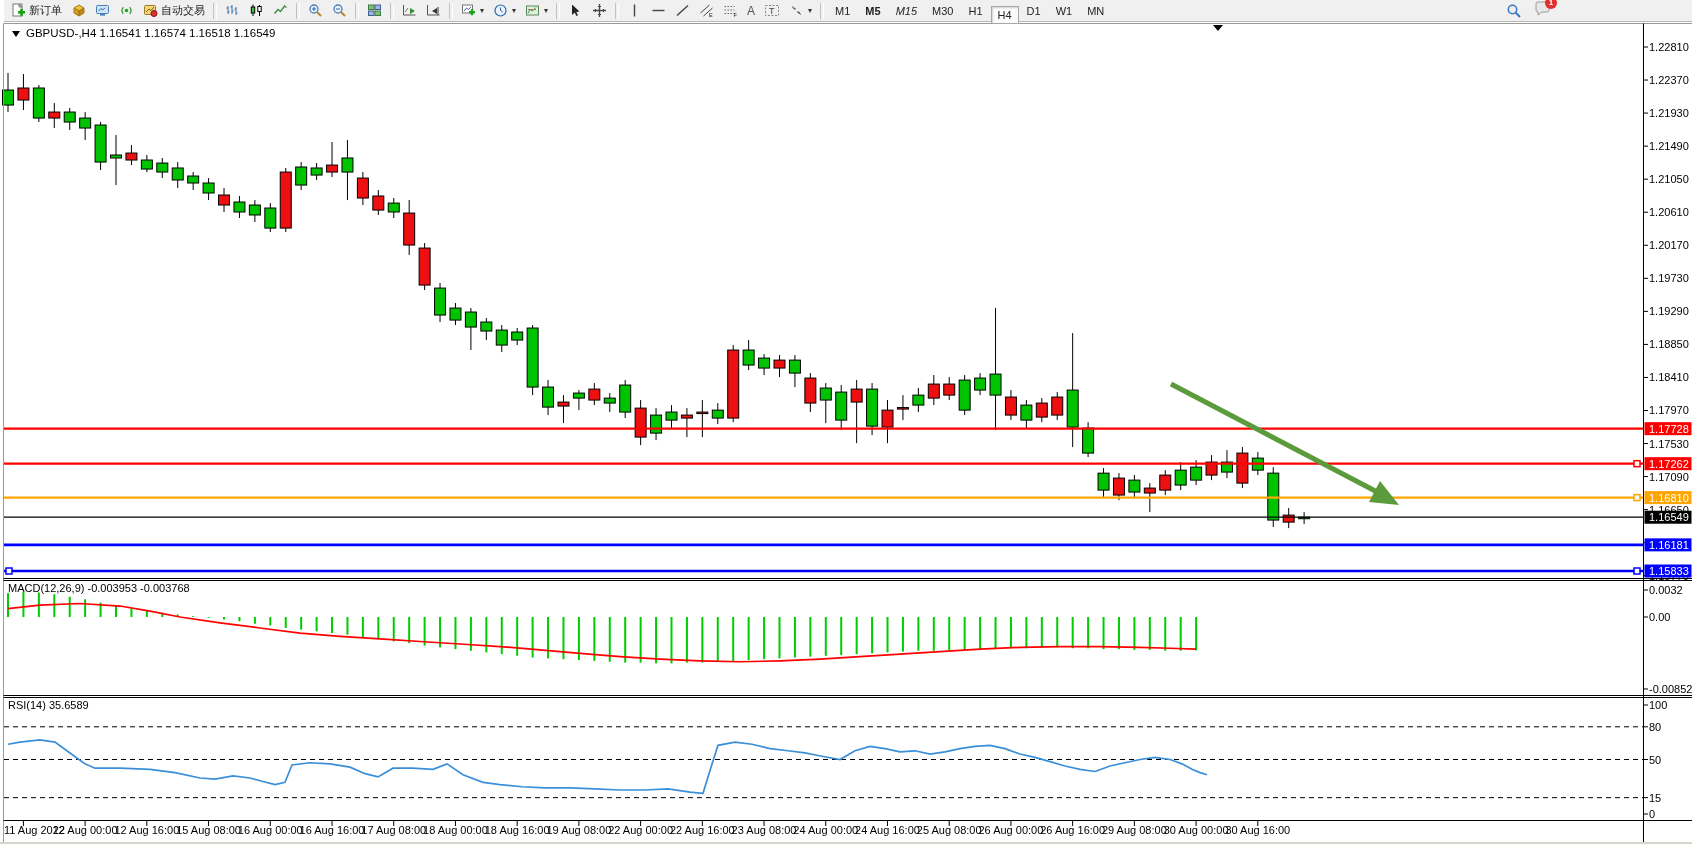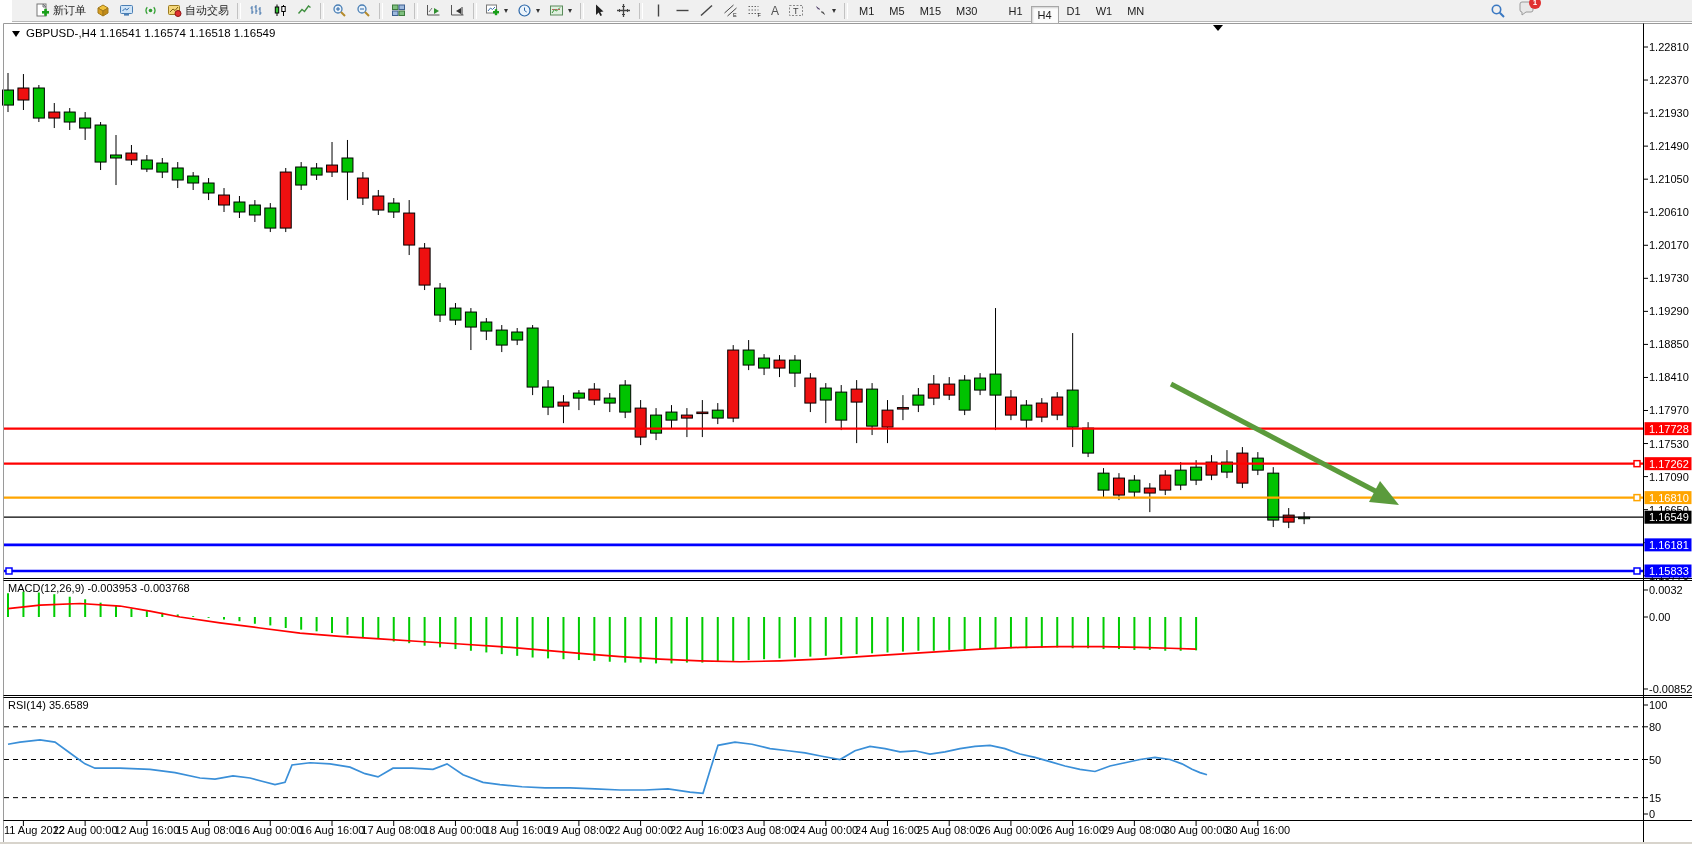--- a/index.html
+++ b/index.html
@@ -1,20 +1,20 @@
 <!DOCTYPE html>
 <html><head>
 <meta charset="utf-8">
 <style>
   html,body{margin:0;padding:0;width:1692px;height:844px;overflow:hidden;background:#f0f0f0;
     font-family:"Liberation Sans",sans-serif;}
   .app{position:relative;width:1692px;height:844px;}
   #chart-svg{position:absolute;top:0;left:0;z-index:1;background:#ffffff;}
-  .toolbar{position:absolute;top:0;left:12px;right:0;height:21px;z-index:2;background:#f0f0f0;
-    border-bottom:1px solid #b8b8b8;display:flex;align-items:center;padding:0 19px;gap:1px;}
+  .toolbar{position:absolute;top:0;left:4px;right:0;height:21px;z-index:2;background:#f0f0f0;
+    border-bottom:1px solid #b8b8b8;display:flex;align-items:center;padding:0 3px;gap:1px;}
   .tbtn{display:flex;align-items:center;gap:3px;height:18px;padding:0 3px;border:1px solid transparent;
     background:transparent;font:11px "Liberation Sans",sans-serif;color:#222;cursor:default;white-space:nowrap;}
   .tbtn.active{background:#fcfcfc;border:1px solid #a7a7a7;box-shadow:inset 1px 1px 2px rgba(0,0,0,.18);}
   .sep{width:2px;height:16px;border-left:1px solid #c2c2c2;border-right:1px solid #ffffff;margin:0 3px;}
   .caret{font-size:8px;color:#333;margin-left:1px;}
   .tb-right{margin-left:auto;margin-right:138px;display:flex;align-items:center;gap:8px;}
   .badge{position:absolute;top:-4px;right:-6px;width:12px;height:12px;border-radius:50%;background:#e03030;
     color:#fff;font:bold 8px/12px "Liberation Sans",sans-serif;text-align:center;}
   .chatwrap{position:relative;}
   svg text{font-family:"Liberation Sans",sans-serif;}
@@ -199,24 +199,24 @@
       <svg width="15" height="15" viewBox="0 0 15 15">
           <path d="M3 3l4 3-2 .5z" fill="#7a4fb5"></path>
           <path d="M12 12L8 9l2-.5z" fill="#333"></path>
           <path d="M3.5 4l3.2 2.4M11.5 11L8.3 8.6" stroke="#555"></path>
         </svg>
       <span class="caret">▾</span>
     </button>
     <div class="sep"></div>
     <div id="tf-group" style="display:flex;align-items:center;gap:1px;">
         <button class="tbtn" style="padding: 0px 6px;">M1</button>
-        <button class="tbtn" style="padding: 0px 6px;">M5</button>
-        <button class="tbtn" style="padding: 0px 6px;">M15</button>
+        <button class="tbtn" style="padding: 0px 6px; font-weight: bold;">M5</button>
+        <button class="tbtn" style="padding: 0px 6px; font-style: italic;">M15</button>
         <button class="tbtn" style="padding: 0px 6px;">M30</button>
-        <button class="tbtn" style="padding: 0px 6px; margin-left: 16px;">H1</button>
+        <button class="tbtn" style="padding: 0px 6px;">H1</button>
         <button class="tbtn active" style="padding: 0px 6px; margin-top: 8px;">H4</button>
         <button class="tbtn" style="padding: 0px 6px; text-align: right;">D1</button>
         <button class="tbtn" style="padding: 0px 6px;">W1</button>
         <button class="tbtn" style="padding: 0px 6px;">MN</button>
       </div>
     <div class="tb-right">
       <button class="tbtn">
         <svg width="16" height="16" viewBox="0 0 16 16">
             <circle cx="6.5" cy="6.5" r="4.2" fill="none" stroke="#3a78c2" stroke-width="1.6"></circle>
             <line x1="9.8" y1="9.8" x2="14" y2="14" stroke="#3a78c2" stroke-width="2"></line>

